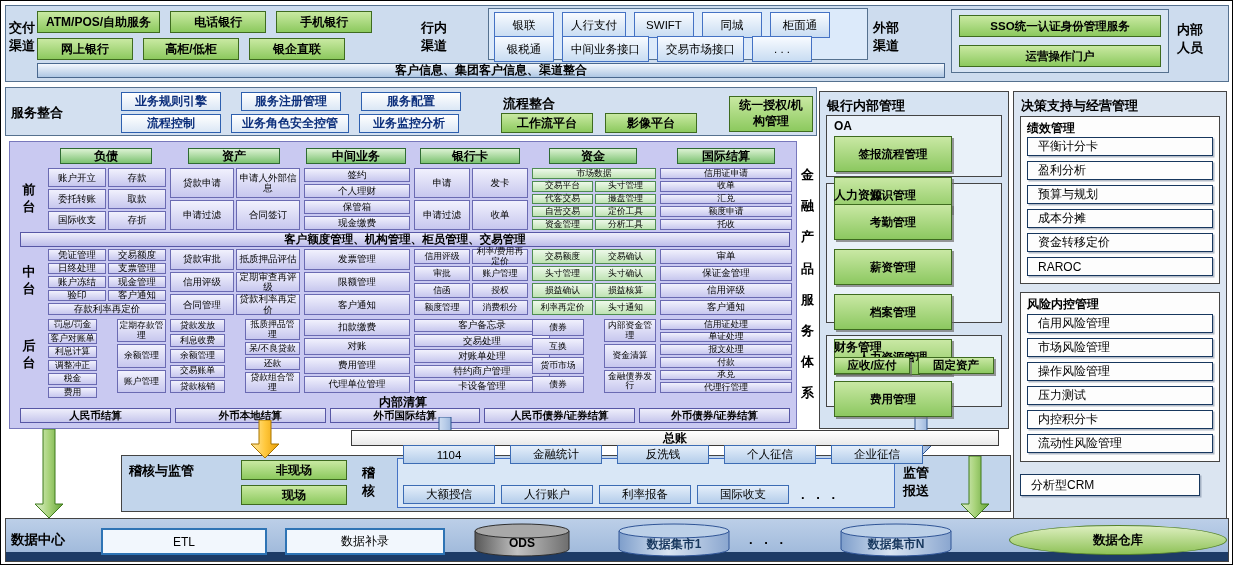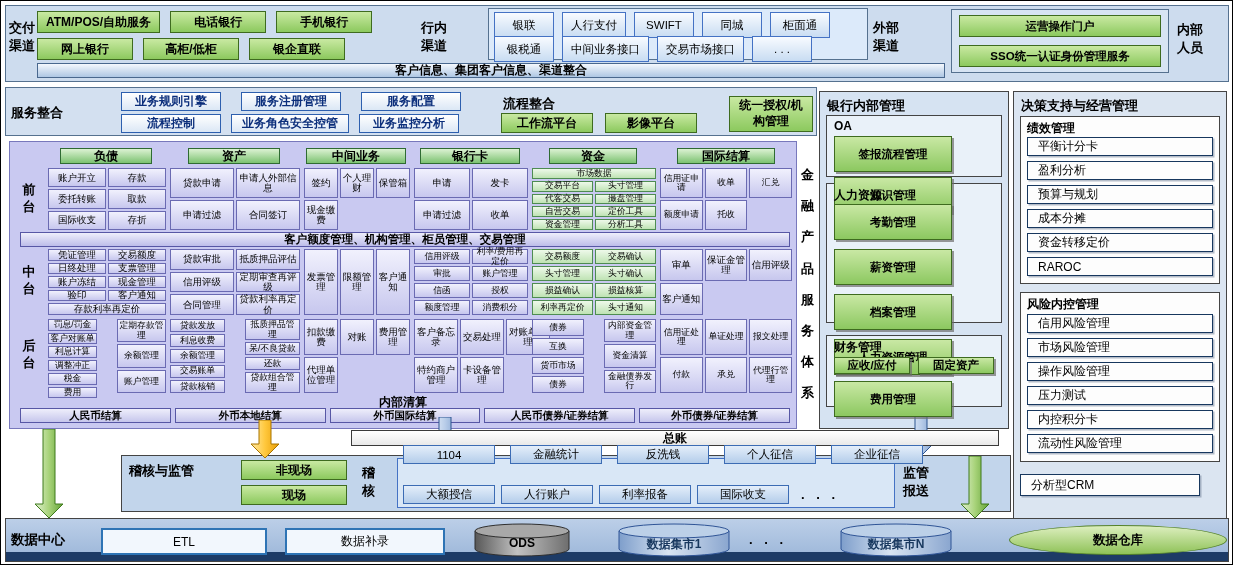--- a/index.html
+++ b/index.html
@@ -25,21 +25,21 @@
   .sbox{background:linear-gradient(180deg,#ffffff,#dbe7f5);border:1px solid #2d5fae;display:flex;align-items:center;justify-content:center;font-size:12px;font-weight:bold;color:#0b2e7b}
   .svcb{height:19px;min-width:100px;padding:0 10px}
   .bar3d{position:absolute;background:linear-gradient(180deg,#f4f8fd,#aec7e4);border:1px solid #49688e;display:flex;align-items:center;justify-content:center;font-weight:bold;font-size:12px}
   .row{position:absolute;display:flex}
   .col{position:absolute;display:flex;flex-direction:column}
   #matrix{position:absolute;left:8px;top:140px;width:788px;height:288px;background:#c9c9f1;border:1px solid #7878bc;z-index:1}
   .mhdr{position:absolute;height:16px;background:linear-gradient(180deg,#dcf2d3,#7cc271);border:1px solid #2f6b33;display:flex;align-items:center;justify-content:center;font-size:12px;font-weight:bold}
   .cell{position:absolute;display:grid;gap:2px;grid-auto-rows:minmax(10px,1fr)}
   .cellf{position:absolute;display:flex;gap:20px}
   .c2{grid-template-columns:1fr 1fr}
-  .c1{grid-template-columns:1fr 1fr 1fr}
+  .c1{grid-template-columns:1fr}
   .ccol{flex:1;display:flex;flex-direction:column;gap:2px}
   .ccol>.ci{flex:1}
   .ci{background:linear-gradient(180deg,#f1f1fd,#c7c7ee);border:1px solid #6a6ab2;display:flex;align-items:center;justify-content:center;text-align:center;font-size:9.5px;line-height:1.08;padding:0 1px}
   .greencell .ci{background:linear-gradient(180deg,#eef9ea,#bfe3b4);border-color:#4e8c52}
   .sm .ci{font-size:8.8px}
   .span2{grid-column:span 2}
   .midbar{position:absolute;background:linear-gradient(180deg,#eeeefb,#bdbdea);border:1px solid #5757a5;display:flex;align-items:center;justify-content:center;font-weight:bold;font-size:11.5px}
   .cbar{flex:1;height:15px;background:linear-gradient(180deg,#eeeefb,#c6c6ec);border:1px solid #5757a5;display:flex;align-items:center;justify-content:center;font-weight:bold;font-size:10.5px;white-space:nowrap}
   .gbtn{background:linear-gradient(180deg,#c9e8a4,#8cc860);border:1px solid #3e6b1f;box-shadow:2px 2px 0 rgba(110,110,110,.7);display:flex;align-items:center;justify-content:center;font-size:11.5px;font-weight:bold;height:17px;min-width:118px;padding:17px 10px;align-self:flex-start}
   .fin{min-width:76px;padding:0 6px}
@@ -112,22 +112,22 @@
   <div class="row" style="left:493px;top:35px;gap:8px;z-index:3">
       <div class="bbox extb">银税通</div>
       <div class="bbox extb">中间业务接口</div>
       <div class="bbox extb">交易市场接口</div>
       <div class="bbox extb">. . .</div>
     </div>
   <div class="vlab" style="left:872px;top:18px;z-index:2">外部渠道</div>
 
   <div class="panel" style="left:950px;top:8px;width:218px;height:64px;background:#d7e4f3;z-index:2"></div>
   <div class="col" style="left:958px;top:14px;gap:8px;z-index:3">
+      <div class="gbox staffb">SSO统一认证身份管理服务</div>
       <div class="gbox staffb">运营操作门户</div>
-      <div class="gbox staffb">SSO统一认证身份管理服务</div>
     </div>
   <div class="vlab" style="left:1176px;top:20px;z-index:2">内部人员</div>
 
   <div class="bar3d" style="left:36px;top:62px;width:908px;height:15px;z-index:2">客户信息、集团客户信息、渠道整合</div>
 
   <div class="panel pz" style="left:4px;top:86px;width:812px;height:49px;background:#d3e0f0"></div>
   <div class="hlab" style="left:10px;top:103px;z-index:2">服务整合</div>
   <div class="row" style="left:120px;top:91px;gap:20px;z-index:2">
       <div class="sbox svcb">业务规则引擎</div>
       <div class="sbox svcb">服务注册管理</div>

